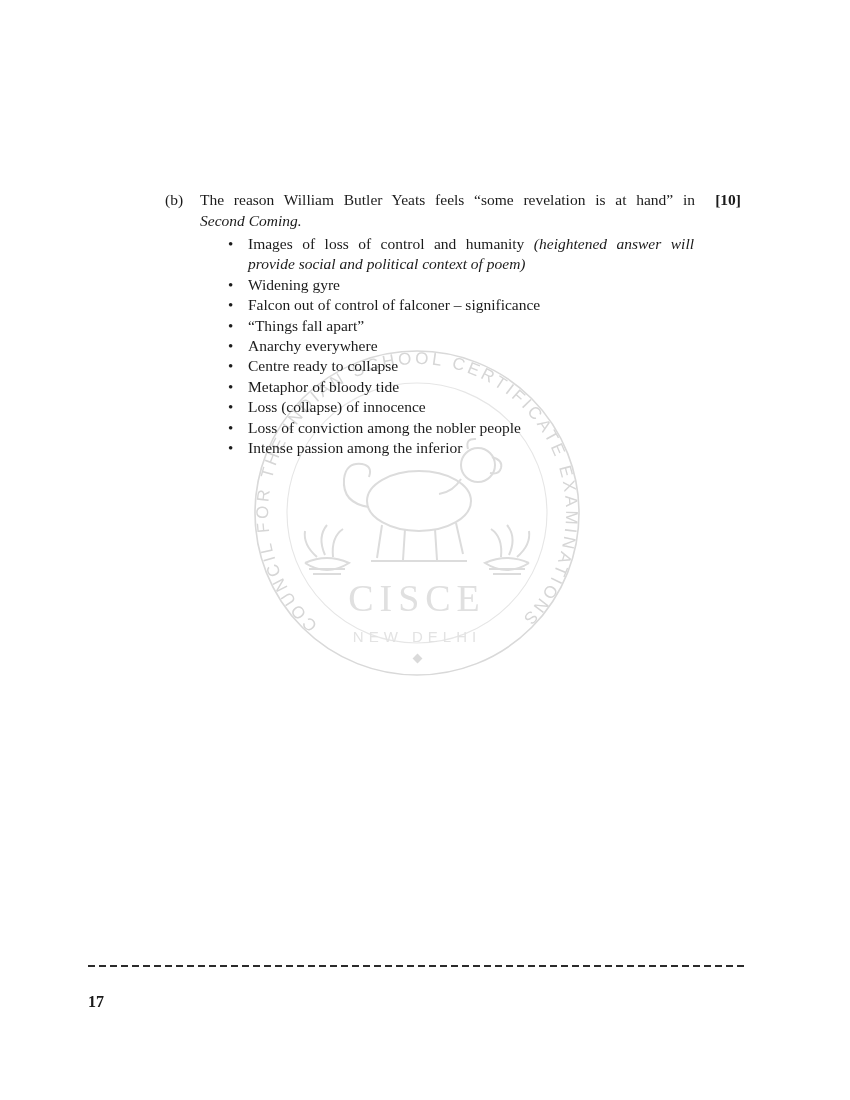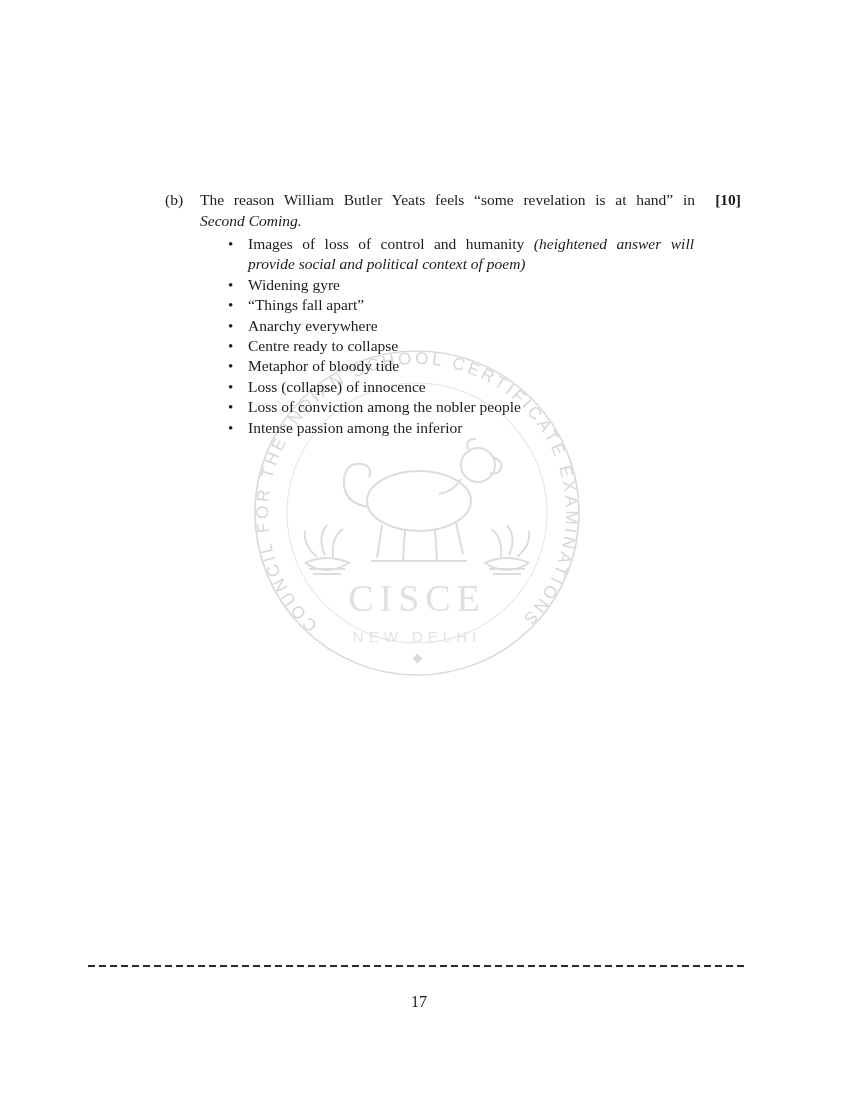--- a/index.html
+++ b/index.html
@@ -34,22 +34,22 @@
   
   .footer-divider{
     position:absolute;left:88px;top:965px;width:660px;height:2px;
     background:repeating-linear-gradient(90deg,#2b2b2b 0 7px,transparent 7px 11px);
   }
   .footer-title{
     position:absolute;left:88px;top:973px;width:662px;text-align:right;
     font-weight:bold;font-size:16px;line-height:19px;
   }
   .footer-page{
-    position:absolute;left:88px;top:992px;width:662px;text-align:center;
-    font-weight:normal;font-size:16px;line-height:19px;
+    position:absolute;left:88px;top:992px;width:662px;
+    font-weight:bold;font-size:16px;line-height:19px;
   }
 </style>
 </head>
 <body>
 
 <div class="page">
 
   <div class="watermark">
     <svg width="340" height="340" viewBox="0 0 340 340">
       <defs>
@@ -100,20 +100,23 @@
 
     <ul class="list list2" id="list2">
         <li>
           <div class="line just"><span>Images of loss of control and humanity </span><span class="it">(heightened answer will</span></div>
           <div class="line nowrap"><span class="it">provide social and political context of poem)</span></div>
         </li>
         <li>
           <div class="line nowrap"><span>Widening gyre</span></div>
         </li>
         <li>
+          <div class="line nowrap"><span>Falcon out of control of falconer – significance</span></div>
+        </li>
+        <li>
           <div class="line nowrap"><span>“Things fall apart”</span></div>
         </li>
         <li>
           <div class="line nowrap"><span>Anarchy everywhere</span></div>
         </li>
         <li>
           <div class="line nowrap"><span>Centre ready to collapse</span></div>
         </li>
         <li>
           <div class="line nowrap"><span>Metaphor of bloody tide</span></div>

